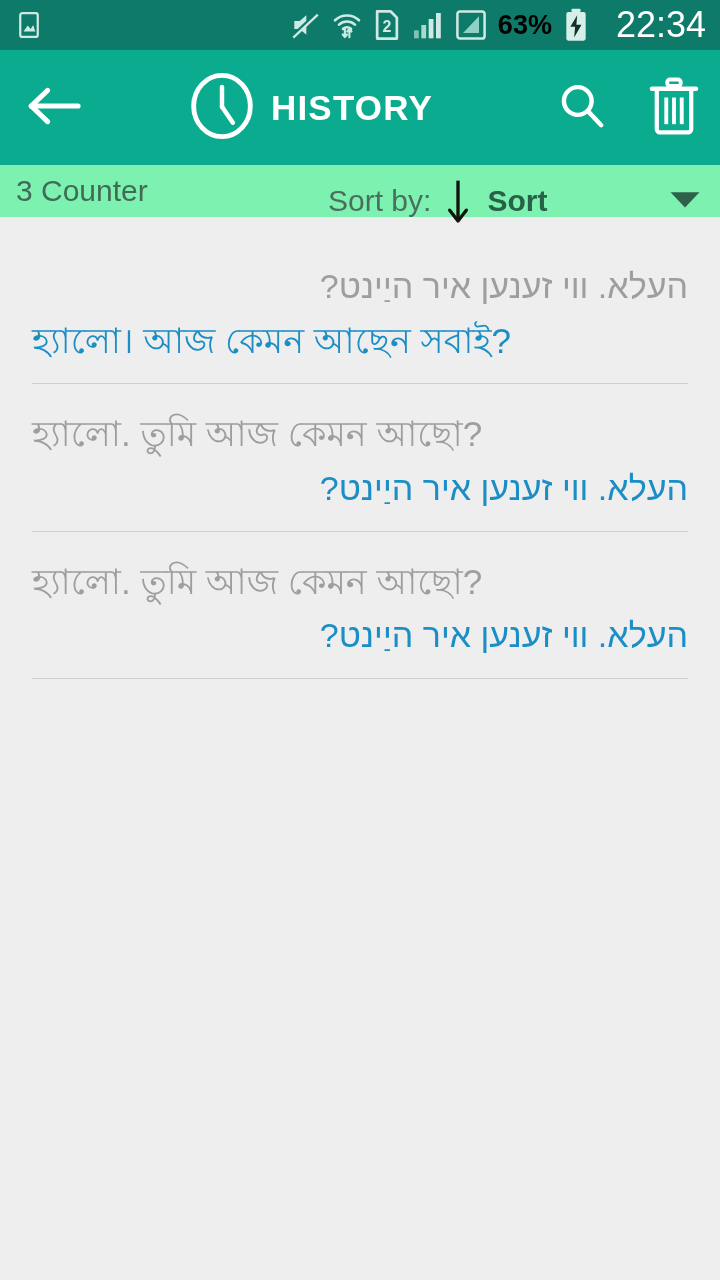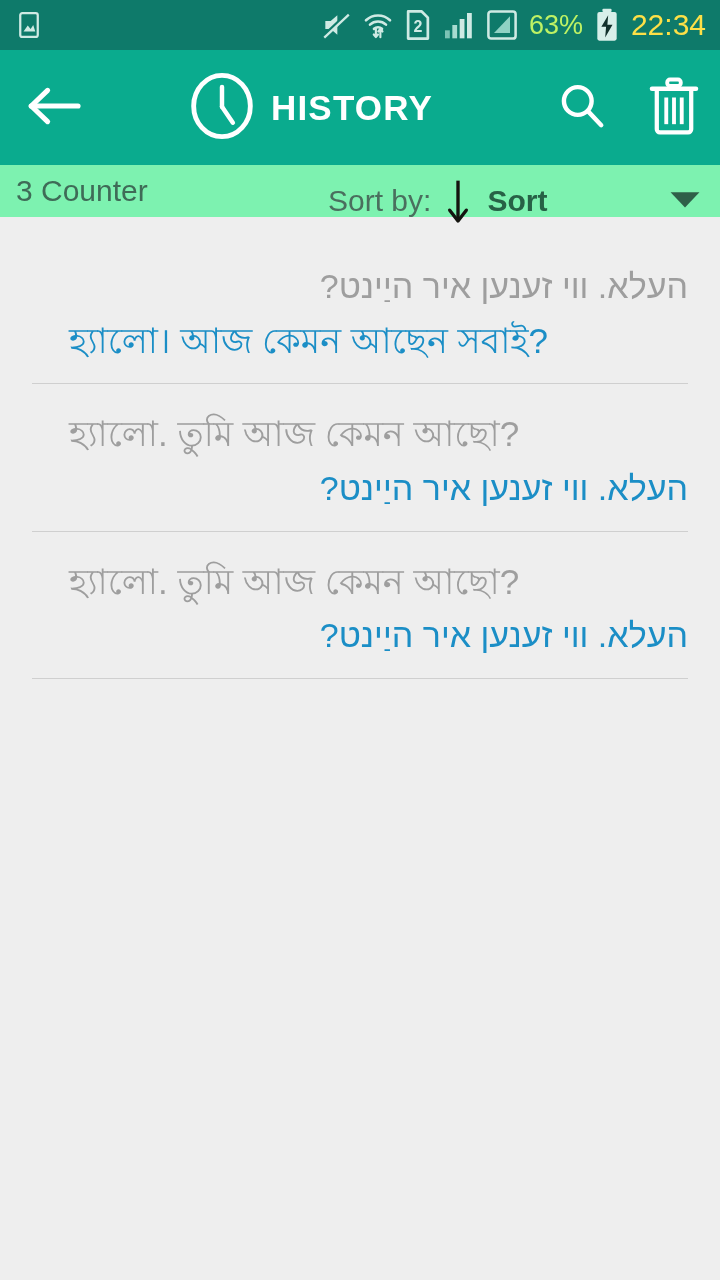--- a/index.html
+++ b/index.html
@@ -15,24 +15,24 @@
   .status-bar {
     position:absolute; top:0; left:0; width:720px; height:50px;
     background:#0e7a6a;
     display:flex; align-items:center;
     padding:0 14px;
   }
   .status-left { display:flex; align-items:center; }
   .status-right { margin-left:auto; display:flex; align-items:center; gap:11px; }
   .sb-icon { display:flex; align-items:center; justify-content:center; }
   .sb-text {
-    color:#bef264; font-size:27px; letter-spacing:0px;
-    font-family:"Liberation Sans", sans-serif; font-weight:400;
-  }
-  .sb-time { color:#fde047; font-size:30px; font-weight:400; margin-left:0; }
+    color:#000000; font-size:27px; letter-spacing:0px;
+    font-family:"Liberation Sans", sans-serif; font-weight:700;
+  }
+  .sb-time { color:#ffffff; font-size:36px; font-weight:400; margin-left:16px; }
 
   
   .action-bar {
     position:absolute; top:50px; left:0; width:720px; height:115px;
     background:#0aab8e;
     display:flex; align-items:center;
   }
   .back-btn {
     width:110px; height:115px;
     display:flex; align-items:center; justify-content:center;
@@ -77,21 +77,20 @@
   .sort-caret {
     position:absolute; right:18px; top:0; height:72px;
     display:flex; align-items:center;
   }
 
   
   .list { position:absolute; top:237px; left:0; width:720px; bottom:0; background:#eeeeee; }
   .history-item {
     position:relative;
     padding:28px 32px 20px 32px;
-    margin-left:37px;
   }
   .item-divider {
     height:1px; background:#cfcfcf;
     margin:0 32px;
   }
   .src-text {
     color:#9e9e9e;
     font-size:34px;
     line-height:1.28;
     font-family:"Liberation Sans","DejaVu Sans",sans-serif;

